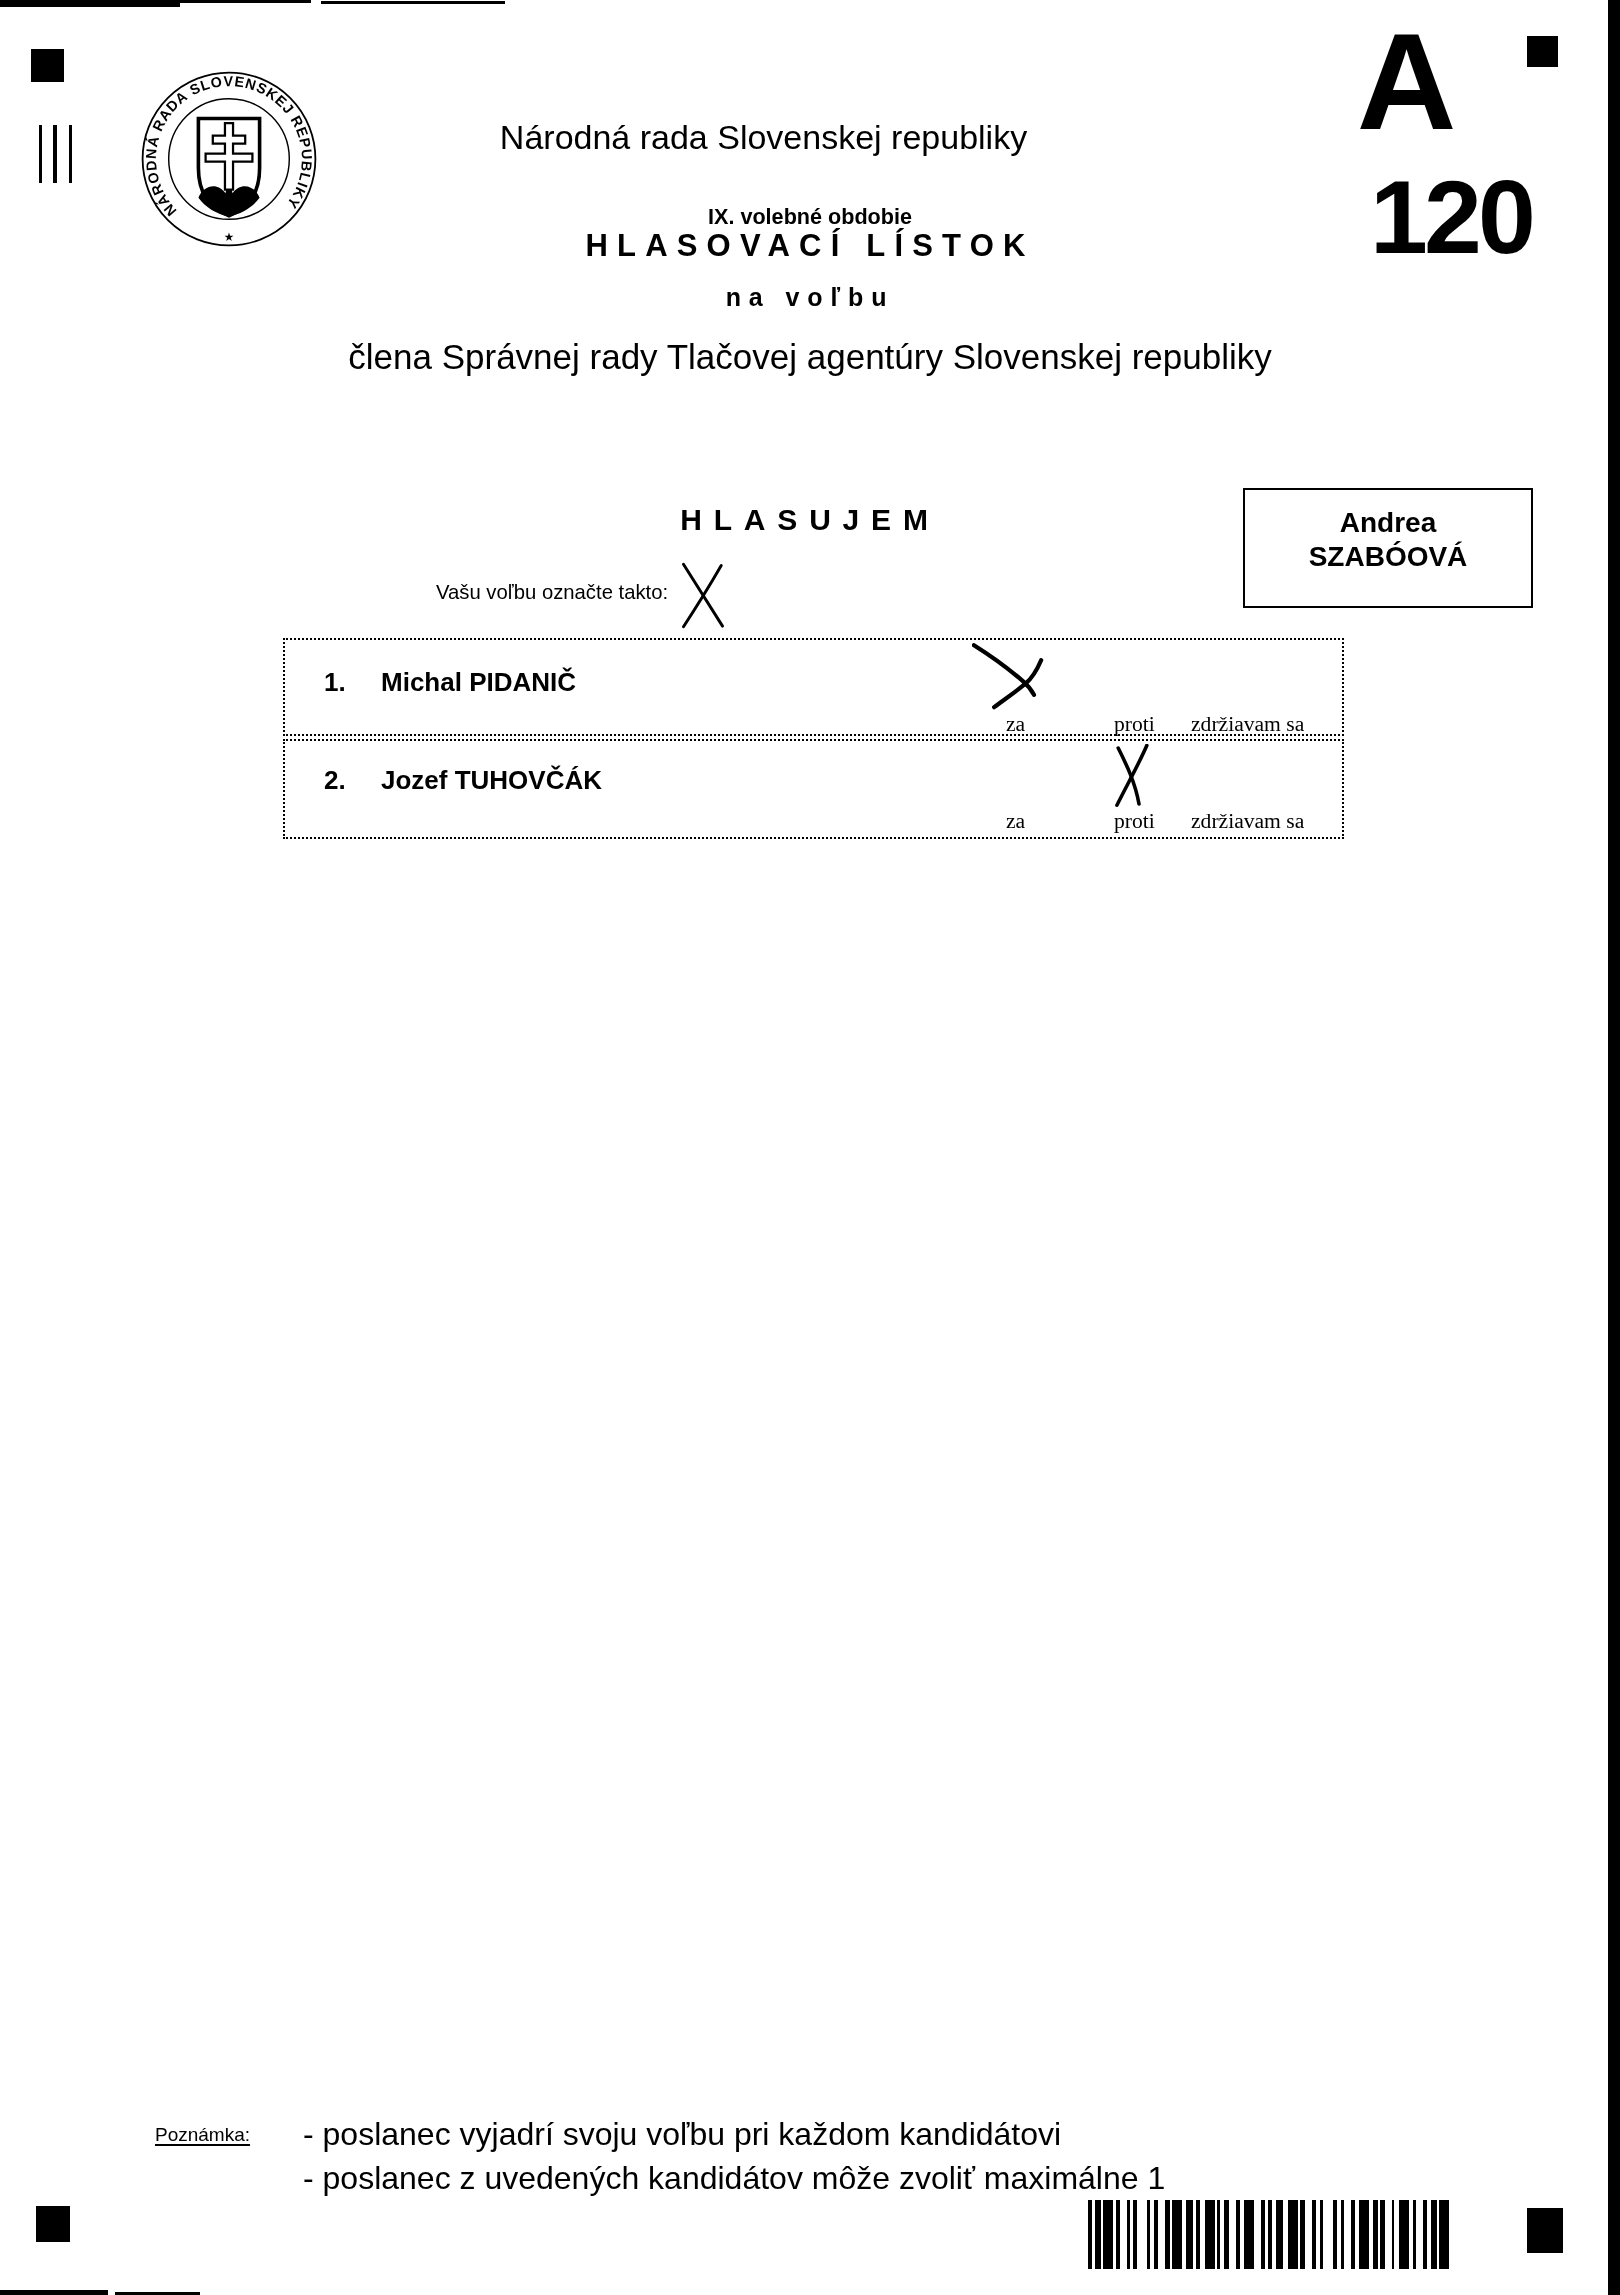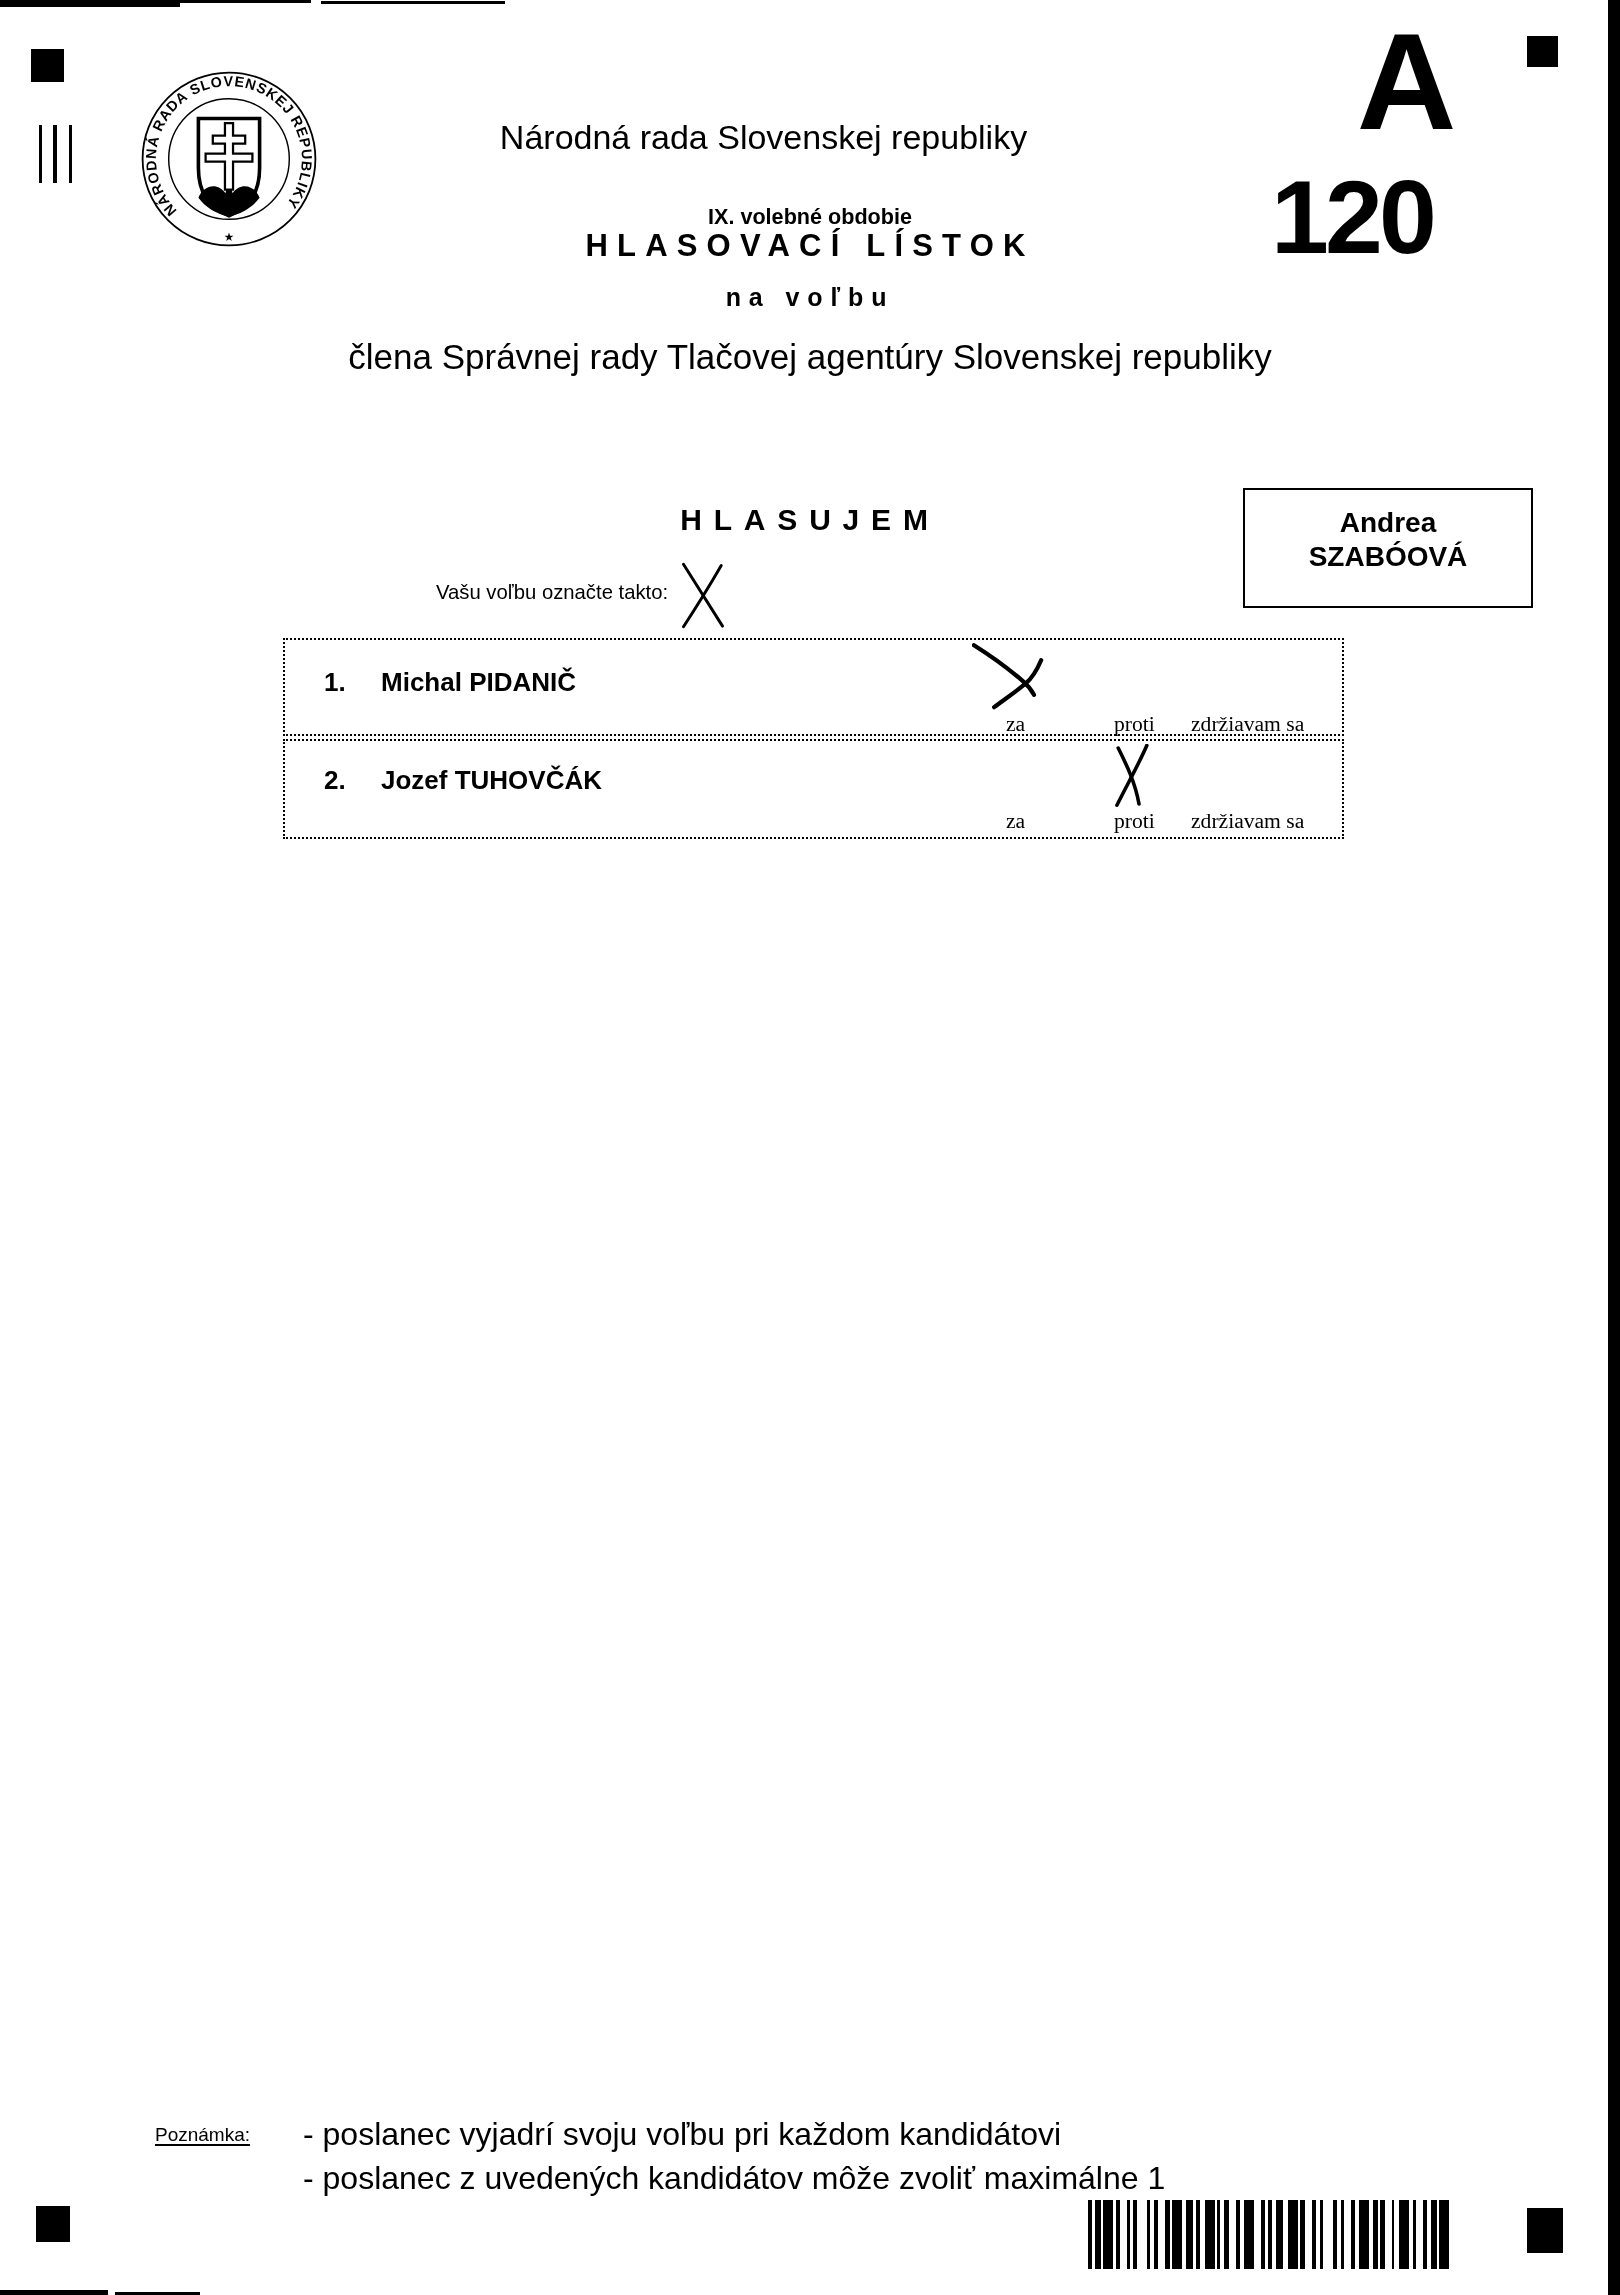--- a/index.html
+++ b/index.html
@@ -57,21 +57,21 @@
   </svg>
 
   <div class="abs ctr" style="left:0;width:1527px;top:118px;font-size:34px;">Národná rada Slovenskej republiky</div>
   <div class="abs ctr hdr bold" style="top:177px;font-size:21.6px;margin-top:27px;">IX. volebné obdobie</div>
   <div class="abs ctr hdr bold" style="top:228px;font-size:31px;letter-spacing:9.2px;">HLASOVACÍ LÍSTOK</div>
   <div class="abs ctr hdr bold" style="top:283px;font-size:25px;letter-spacing:7.9px;">na voľbu</div>
   <div class="abs ctr hdr" style="top:337px;font-size:35px;">člena Správnej rady Tlačovej agentúry Slovenskej republiky</div>
   <div class="abs ctr hdr bold" style="top:503px;font-size:30px;letter-spacing:11.8px;">HLASUJEM</div>
 
   <div class="abs ctr bold" style="left:1331px;width:151px;top:11.8px;font-size:138px;line-height:138px;">A</div>
-  <div class="abs ctr bold" style="left:1257px;width:190px;top:165px;font-size:104px;line-height:104px;letter-spacing:-3.9px;">120</div>
+  <div class="abs ctr bold" style="left:1356px;width:190px;top:165px;font-size:104px;line-height:104px;letter-spacing:-3.9px;">120</div>
 
   <div class="abs" style="left:1243px;top:488px;width:286px;height:116px;border:2.6px solid #000;">
     <div class="ctr bold" style="margin-top:15.7px;font-size:28px;line-height:34px;">Andrea</div>
     <div class="ctr bold" style="font-size:28px;line-height:34px;">SZABÓOVÁ</div>
   </div>
 
   <div class="abs" style="left:436px;top:581px;font-size:20.3px;">Vašu voľbu označte takto:</div>
   <svg class="abs" viewBox="0 0 70 106" style="left:680px;top:561px;width:46px;height:69px;">
     <path d="M5,5 C26,38 46,70 65,100" fill="none" stroke="#000" stroke-width="4.5" stroke-linecap="round"></path>
     <path d="M63,7 C44,40 24,72 5,101" fill="none" stroke="#000" stroke-width="4.5" stroke-linecap="round"></path>

